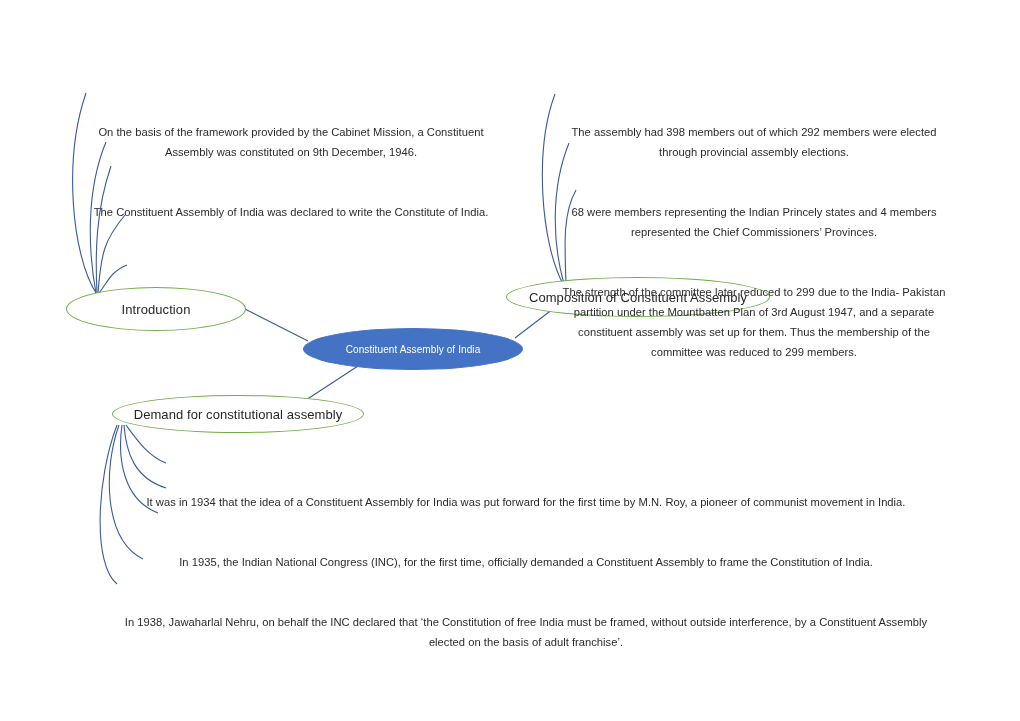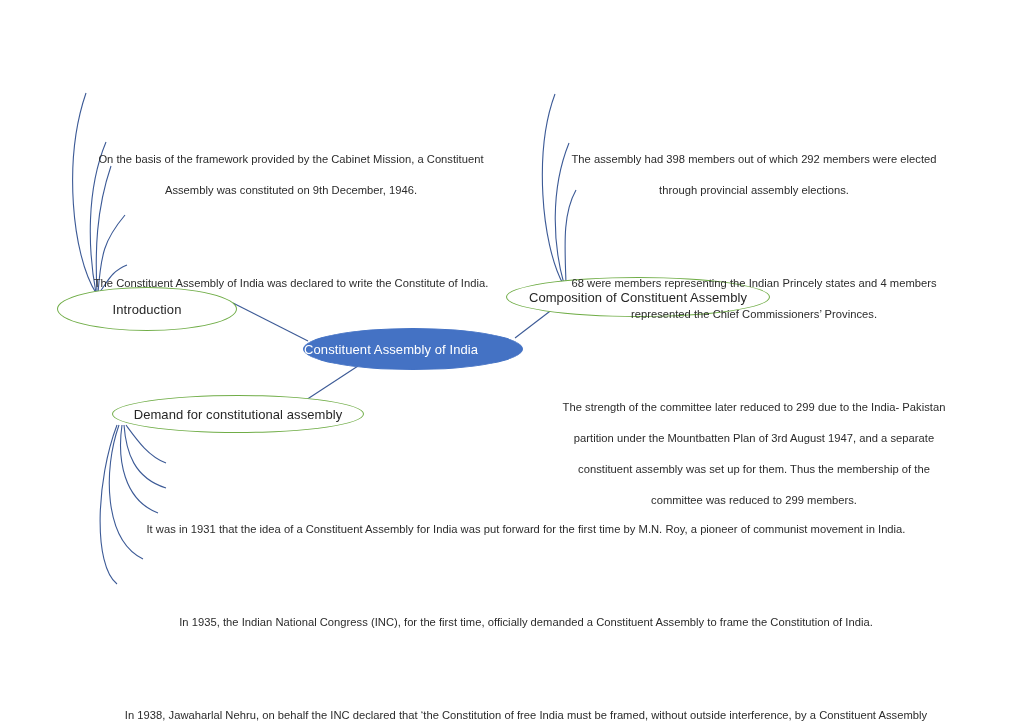--- a/index.html
+++ b/index.html
@@ -47,36 +47,36 @@
     padding: 0 8px;
     box-sizing: border-box;
   }
   .node-center {
     border-radius: 50%;
     background: #4472C4;
     border: 1px solid #4472C4;
   }
   .node-center .node-label {
     width: 100%;
-    text-align: left;
-    font-size: 13px;
+    text-align: center;
+    font-size: 10px;
     color: #ffffff;
     letter-spacing: 0.1px;
   }
   .leaf {
     position: absolute;
     font-size: 11.2px;
-    line-height: 31px;
+    line-height: 20px;
     color: #2b2b2b;
     text-align: center;
     letter-spacing: 0.02px;
     white-space: pre-wrap;
   }
   
-  .ell-intro      { left: 57px;  top: 287px; width: 180px; height: 44px; }
+  .ell-intro      { left: 66px;  top: 287px; width: 180px; height: 44px; }
   .ell-composition{ left: 506px; top: 277px; width: 264px; height: 40px; }
   .ell-demand     { left: 112px; top: 395px; width: 252px; height: 38px; }
   .ell-center     { left: 303px; top: 328px; width: 220px; height: 42px; }
 
   
   .leaf-intro       { left: 78px;  top: 82px;  width: 426px; }
   .leaf-composition { left: 560px; top: 82px;  width: 388px; }
   .leaf-demand      { left: 112px; top: 452px; width: 828px; }
 </style>
 </head>
@@ -127,20 +127,20 @@
   <div class="leaf leaf-composition">
     <div>The assembly had 398 members out of which 292 members were elected through provincial assembly elections.</div>
     <div>68 were members representing the Indian Princely states and 4 members represented the Chief Commissioners’ Provinces.</div>
     <div>The strength of the committee later reduced to 299 due to the India- Pakistan partition under the Mountbatten Plan of 3rd August 1947, and a separate constituent assembly was set up for them. Thus the membership of the committee was reduced to 299 members.</div>
   </div>
 
   <div class="node node-ellipse ell-demand">
     <span class="node-label">Demand for constitutional assembly</span>
   </div>
   <div class="leaf leaf-demand">
-    <div>It was in 1931 that the idea of a Constituent Assembly for India was put forward for the first time by M.N. Roy, a pioneer of communist movement in India.</div>
+    <div>It was in 1934 that the idea of a Constituent Assembly for India was put forward for the first time by M.N. Roy, a pioneer of communist movement in India.</div>
     <div>In 1935, the Indian National Congress (INC), for the first time, officially demanded a Constituent Assembly to frame the Constitution of India.</div>
     <div>In 1938, Jawaharlal Nehru, on behalf the INC declared that ‘the Constitution of free India must be framed, without outside interference, by a Constituent Assembly elected on the basis of adult franchise’.</div>
     
     
   </div>
 
 </div>
 
 </body></html>

